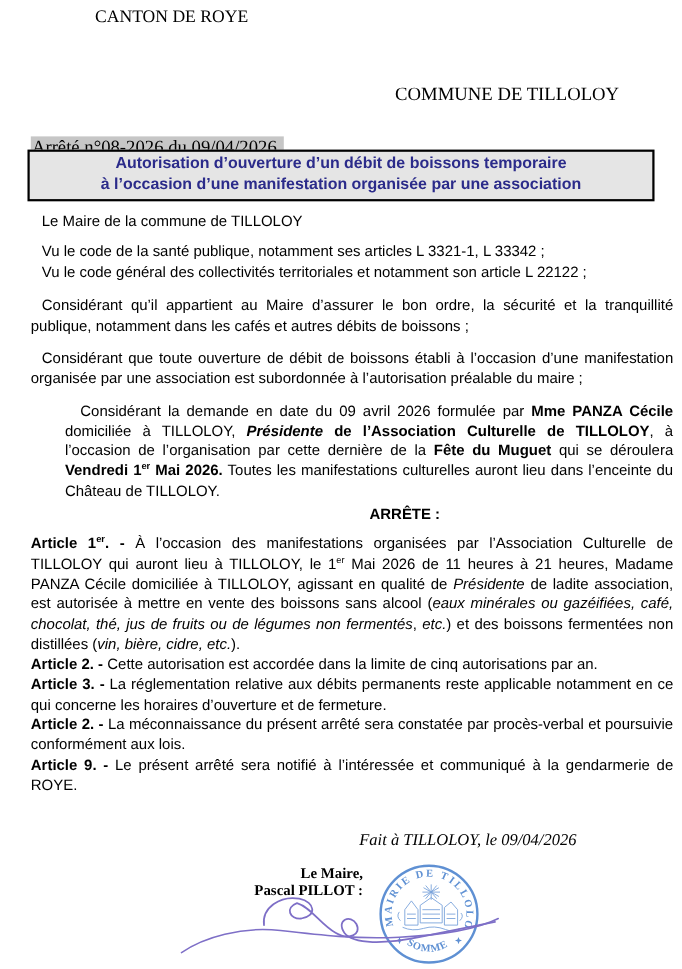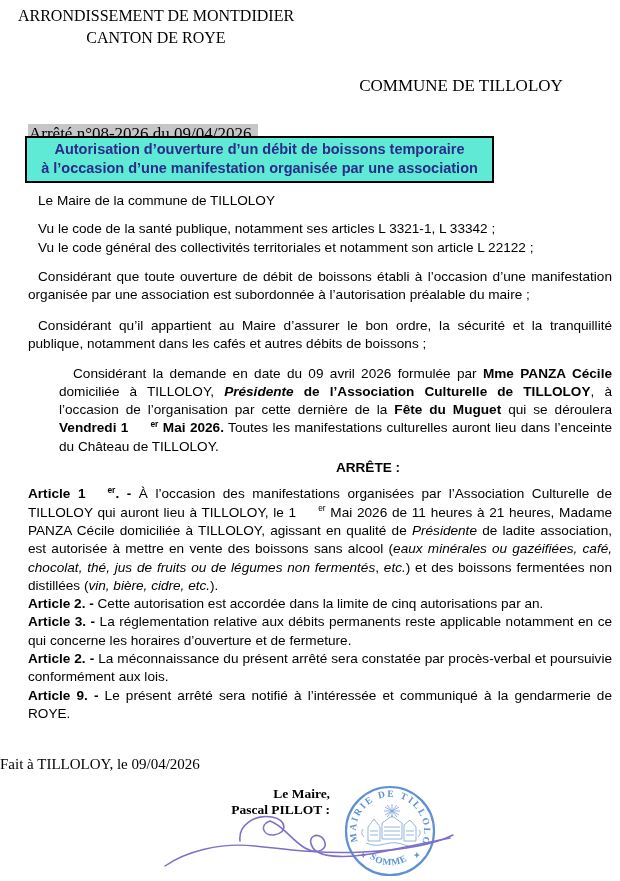--- a/index.html
+++ b/index.html
@@ -17,75 +17,74 @@
     font-family:"Liberation Serif", serif; font-size:17px;
   }
   .decree-ref {
     position:absolute; top:101px; left:28px; display:inline-block;
     font-family:"Liberation Serif", serif; font-size:17px; font-weight:normal;
     background:#c6c6c6; text-decoration:underline; text-underline-offset:3px;
     padding:0 6px 1px 1px;
     margin-top:23px;
   }
   .title-box {
-    position:absolute; top:136px; left:25px; width:469px;
-    border:2px solid #000; background:#5eead4; text-align:center;
+    position:absolute; top:136px; left:25px; width:570px;
+    border:2px solid #000; background:#e5e5e5; text-align:center;
     font-size:14.5px; font-weight:bold; color:#2b2b8a; line-height:19px;
     padding:2px 0 3px 0;
   }
   .doc-body {
     position:absolute; top:192px; left:28px; width:584px;
     font-size:13.6px; line-height:18.3px; text-align:justify;
   }
   .doc-body p { margin:0; }
   p.ind { text-indent:10px; }
   p.intro { margin-bottom:10px; }
   p.c1 { margin-top:12.5px; }
   p.c2 { margin-top:11px; }
   p.demande { margin-top:11px; margin-left:31px; text-indent:14px; }
   p.arrete-heading { text-align:center; font-weight:bold; margin:3px 0 8px 96px; text-indent:0; }
-  sup { font-size:0.62em; vertical-align:super; line-height:0;margin-left:22px; }
+  sup { font-size:0.62em; vertical-align:super; line-height:0; }
   .place-date {
-    position:absolute; top:756px; left:0; width:524px; text-align:left;
-    font-family:"Liberation Serif", serif; font-size:15px;
+    position:absolute; top:756px; left:0; width:524px; text-align:right;
+    font-family:"Liberation Serif", serif; font-size:15px;font-style:italic;
   }
   .signer {
     position:absolute; top:786px; left:150px; width:180px; text-align:right;
     font-family:"Liberation Serif", serif; font-size:13.5px;
     font-weight:bold; line-height:16px;
   }
   .stamp-svg { position:absolute; top:775px; left:330px; opacity:0.9; }
   .stamp-svg text { font-family:"Liberation Serif", serif; font-weight:bold; }
   .signature-svg { position:absolute; top:778px; left:105px; }
 </style>
 </head>
 <body>
 
 <div class="page">
 
   <div class="admin-header">
-    <div>ARRONDISSEMENT DE MONTDIDIER</div>
     <div>CANTON DE ROYE</div>
   </div>
 
   <div class="commune-line">COMMUNE DE TILLOLOY</div>
 
   <div class="decree-ref">Arrêté n°08-2026 du 09/04/2026</div>
 
   <div class="title-box">
     <div>Autorisation d’ouverture d’un débit de boissons temporaire</div>
     <div>à l’occasion d’une manifestation organisée par une association</div>
   </div>
 
   <div class="doc-body">
     <p class="ind intro">Le Maire de la commune de TILLOLOY</p>
     <p class="ind">Vu le code de la santé publique, notamment ses articles L 3321-1, L 33342 ;</p>
     <p class="ind">Vu le code général des collectivités territoriales et notamment son article L 22122 ;</p>
+    <p class="ind c1">Considérant qu’il appartient au Maire d’assurer le bon ordre, la sécurité et la tranquillité publique, notamment dans les cafés et autres débits de boissons ;</p>
     <p class="ind c2">Considérant que toute ouverture de débit de boissons établi à l’occasion d’une manifestation organisée par une association est subordonnée à l’autorisation préalable du maire ;</p>
-    <p class="ind c1">Considérant qu’il appartient au Maire d’assurer le bon ordre, la sécurité et la tranquillité publique, notamment dans les cafés et autres débits de boissons ;</p>
     <p class="demande"><span>Considérant la demande en date du 09 avril 2026 formulée par </span><span style="font-weight: bold;">Mme PANZA Cécile</span><span> domiciliée à TILLOLOY, </span><span style="font-weight: bold; font-style: italic;">Présidente</span><span style="font-weight: bold;"> de l’Association Culturelle de TILLOLOY</span><span>, à l’occasion de l’organisation par cette dernière de la </span><span style="font-weight: bold;">Fête du Muguet</span><span> qui se déroulera </span><span style="font-weight: bold;">Vendredi 1</span><sup style="font-weight: bold;">er</sup><span style="font-weight: bold;"> Mai 2026.</span><span> Toutes les manifestations culturelles auront lieu dans l’enceinte du Château de TILLOLOY.</span></p>
     <p class="arrete-heading">ARRÊTE :</p>
     <p><span style="font-weight: bold;">Article 1</span><sup style="font-weight: bold;">er</sup><span style="font-weight: bold;">. - </span><span>À l’occasion des manifestations organisées par l’Association Culturelle de TILLOLOY qui auront lieu à TILLOLOY, le 1</span><sup>er</sup><span> Mai 2026 de 11 heures à 21 heures, Madame PANZA Cécile domiciliée à TILLOLOY, agissant en qualité de </span><span style="font-style: italic;">Présidente</span><span> de ladite association, est autorisée à mettre en vente des boissons sans alcool (</span><span style="font-style: italic;">eaux minérales ou gazéifiées, café, chocolat, thé, jus de fruits ou de légumes non fermentés</span><span>, </span><span style="font-style: italic;">etc.</span><span>) et des boissons fermentées non distillées (</span><span style="font-style: italic;">vin, bière, cidre, etc.</span><span>).</span></p>
     <p><span style="font-weight: bold;">Article 2. - </span><span>Cette autorisation est accordée dans la limite de cinq autorisations par an.</span></p>
     <p><span style="font-weight: bold;">Article 3. - </span><span>La réglementation relative aux débits permanents reste applicable notamment en ce qui concerne les horaires d’ouverture et de fermeture.</span></p>
     <p><span style="font-weight: bold;">Article 2. - </span><span>La méconnaissance du présent arrêté sera constatée par procès-verbal et poursuivie conformément aux lois.</span></p>
     <p><span style="font-weight: bold;">Article 9. - </span><span>Le présent arrêté sera notifié à l’intéressée et communiqué à la gendarmerie de ROYE.</span></p>
   </div>
 
   <div class="place-date">Fait à TILLOLOY, le 09/04/2026</div>

